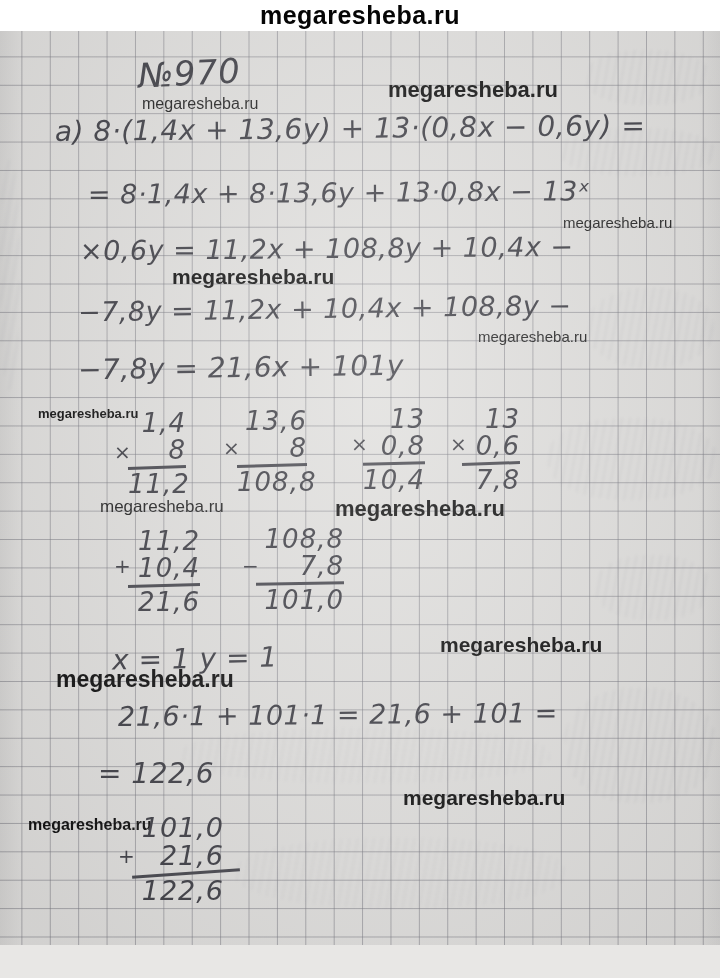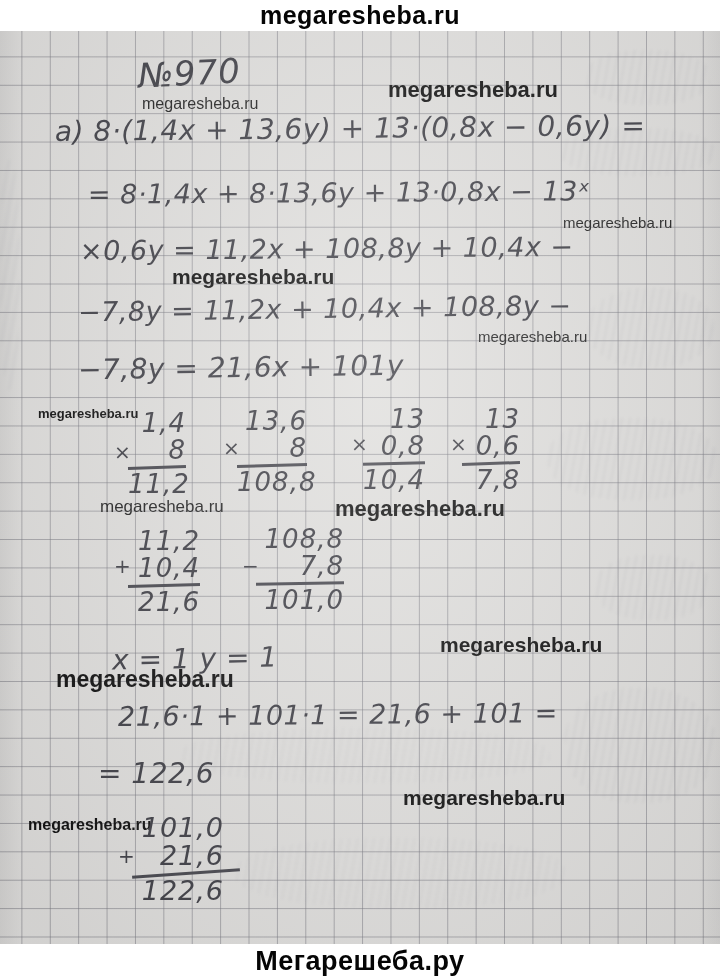--- a/index.html
+++ b/index.html
@@ -143,17 +143,14 @@
       <div class="co-num" style="font-size:27px;">101,0</div>
       <div class="co-num" style="font-size:27px;">21,6</div>
       <div class="co-rule" style="transform:rotate(-4deg);width:108px;"></div>
       <div class="co-num" style="font-size:27px;">122,6</div>
     </div>
 
   </div>
 
   <div class="paper-shade"></div>
 
-  <div class="band band-bottom">
-    <span class="band-text" style="font-size:27px;">Мегарешеба.ру</span>
-  </div>
 
 </div>
 
 </body></html>

